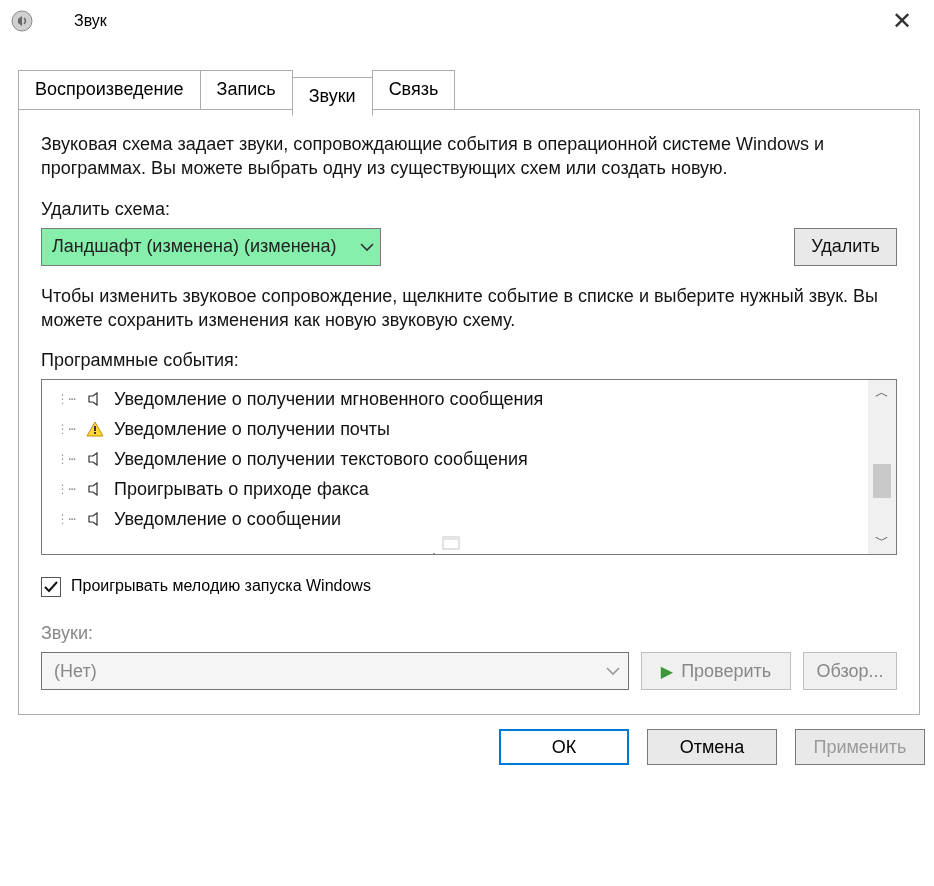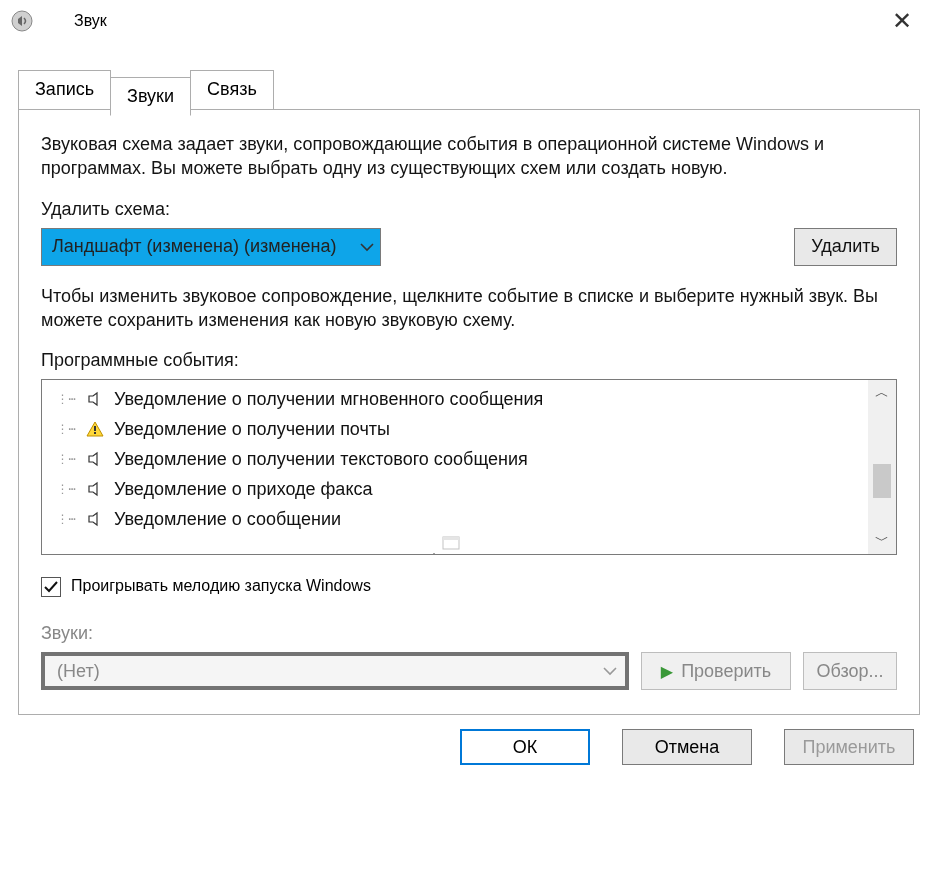--- a/index.html
+++ b/index.html
@@ -14,47 +14,47 @@
 .tab { padding: 8px 16px; font-size: 18px; border: 1px solid #adadad; border-bottom: none; background: #fff; cursor: pointer; margin-right: -1px; color: #000; position: relative; }
 .tab.active { border-bottom: 1px solid #fff; top: 7px; z-index: 3; }
 
 .panel { border: 1px solid #adadad; margin: 0 14px 0 18px; padding: 22px 22px 18px 22px; position: relative; top: 0; }
 .desc { font-size: 18px; color: #141414; line-height: 1.35; margin-bottom: 18px; }
 .label { font-size: 18px; color: #141414; margin-bottom: 8px; }
 .label.disabled { color: #888; }
 
 .row { display: flex; gap: 12px; align-items: center; margin-bottom: 18px; }
 
-.combo { flex: 0 0 340px; height: 38px; border: 1px solid #7a7a7a; background: #0ea5e9; display: flex; align-items: center; padding: 0 6px 0 10px; font-size: 18px; color: #222; cursor: pointer; overflow: hidden; white-space: nowrap; }
+.combo { flex: 0 0 340px; height: 38px; border: 1px solid #7a7a7a; background: #86efac; display: flex; align-items: center; padding: 0 6px 0 10px; font-size: 18px; color: #222; cursor: pointer; overflow: hidden; white-space: nowrap; }
 .combo-text { flex: 1; overflow: hidden; text-overflow: clip; }
 .combo-chevron { margin-left: 6px; }
 .spacer { flex: 1; }
 
 .btn { height: 38px; padding: 0 16px; border: 1px solid #7a7a7a; background: #e9e9e9; font-size: 18px; color: #111; cursor: pointer; display: flex; align-items: center; justify-content: center; white-space: nowrap; }
 .btn.disabled { color: #888; border-color: #bdbdbd; background: #f0f0f0; cursor: default; }
 
 .listbox { border: 1px solid #7a7a7a; height: 176px; display: flex; margin-bottom: 22px; }
 .list-inner { flex: 1; padding: 4px 0; overflow: hidden; }
 .list-item { display: flex; align-items: center; padding: 2px 6px; font-size: 18px; color: #111; height: 30px; }
 .tree-line { width: 36px; display: flex; justify-content: center; align-items: center; color: #999; font-size: 12px; font-family: monospace; }
 .item-icon { width: 22px; display: flex; align-items: center; justify-content: center; margin-right: 8px; }
 .scrollbar { width: 28px; background: #f0f0f0; display: flex; flex-direction: column; align-items: center; justify-content: space-between; padding: 4px 0; }
 .scroll-arrow { font-size: 14px; color: #555; cursor: pointer; }
 .scroll-thumb { width: 18px; height: 34px; background: #c9c9c9; margin-top: 62px; }
 
 .checkbox-row { display: flex; margin-bottom: 26px; }
 .cb { width: 20px; height: 20px; border: 1px solid #555; margin-right: 10px; display: flex; align-items: center; justify-content: center; font-size: 16px; }
 
 .sounds-row { display: flex; gap: 12px; align-items: center; margin-bottom: 6px; }
-.sounds-combo { flex: 1; height: 38px; border: 4px solid #737373; background: #f5f5f5; display: flex; align-items: center; padding: 0 8px 0 12px; font-size: 18px; color: #888; }
+.sounds-combo { flex: 1; height: 38px; border: 1px solid #737373; background: #f5f5f5; display: flex; align-items: center; padding: 0 8px 0 12px; font-size: 18px; color: #888; }
 .play-btn { width: 150px; }
 .play-icon { color: #3a9838; margin-right: 8px; font-size: 16px; }
 .browse-btn { width: 94px; }
 
-.bottom-bar { display: flex; justify-content: flex-end; gap: 32px; padding: 14px 20px 8px 0; }
+.bottom-bar { display: flex; justify-content: flex-end; gap: 18px; padding: 14px 9px 8px 0; }
 .bottom-btn { width: 130px; height: 36px; border: 1px solid #7a7a7a; background: #e9e9e9; font-size: 18px; display: flex; align-items: center; justify-content: center; cursor: pointer; }
 .bottom-btn.primary { border: 2px solid #0078d7; background: #fff; }
 .bottom-btn.disabled { color: #9a9a9a; }
 
 svg { display: block; }
 </style>
 </head>
 <body>
 
 <div class="titlebar">
@@ -63,20 +63,21 @@
         <circle cx="12" cy="12" r="10" fill="#d0d0d0" stroke="#888"></circle>
         <path d="M8 10 L12 7 L12 17 L8 14 Z" fill="#666"></path>
         <path d="M14 9 Q17 12 14 15" stroke="#666" fill="none" stroke-width="1.5"></path>
       </svg>
   </span>
   <span class="titlebar-text">Звук</span>
   <span class="close-btn">✕</span>
 </div>
 
 <div class="tabs">
+  <div class="tab">Воспроизведение</div>
   <div class="tab">Запись</div>
   <div class="tab active">Звуки</div>
   <div class="tab">Связь</div>
 </div>
 
 <div class="panel">
   <div class="desc">Звуковая схема задает звуки, сопровождающие события в операционной системе Windows и программах. Вы можете выбрать одну из существующих схем или создать новую.</div>
   <div class="label">Удалить схема:</div>
 
   <div class="row">
@@ -126,21 +127,21 @@
           </span>
         <span>Уведомление о получении текстового сообщения</span>
       </div>
       <div class="list-item">
         <span class="tree-line">⋮⋯</span>
         <span class="item-icon">
             <svg width="18" height="18" viewBox="0 0 18 18">
               <path d="M3 6 L7 6 L11 3 L11 15 L7 12 L3 12 Z" fill="none" stroke="#333" stroke-width="1.2"></path>
             </svg>
           </span>
-        <span>Уведомление о приходе факса</span>
+        <span>Проигрывать о приходе факса</span>
       </div>
       <div class="list-item">
         <span class="tree-line">⋮⋯</span>
         <span class="item-icon">
             <svg width="18" height="18" viewBox="0 0 18 18">
               <path d="M3 6 L7 6 L11 3 L11 15 L7 12 L3 12 Z" fill="none" stroke="#333" stroke-width="1.2"></path>
             </svg>
           </span>
         <span>Уведомление о сообщении</span>
       </div>

